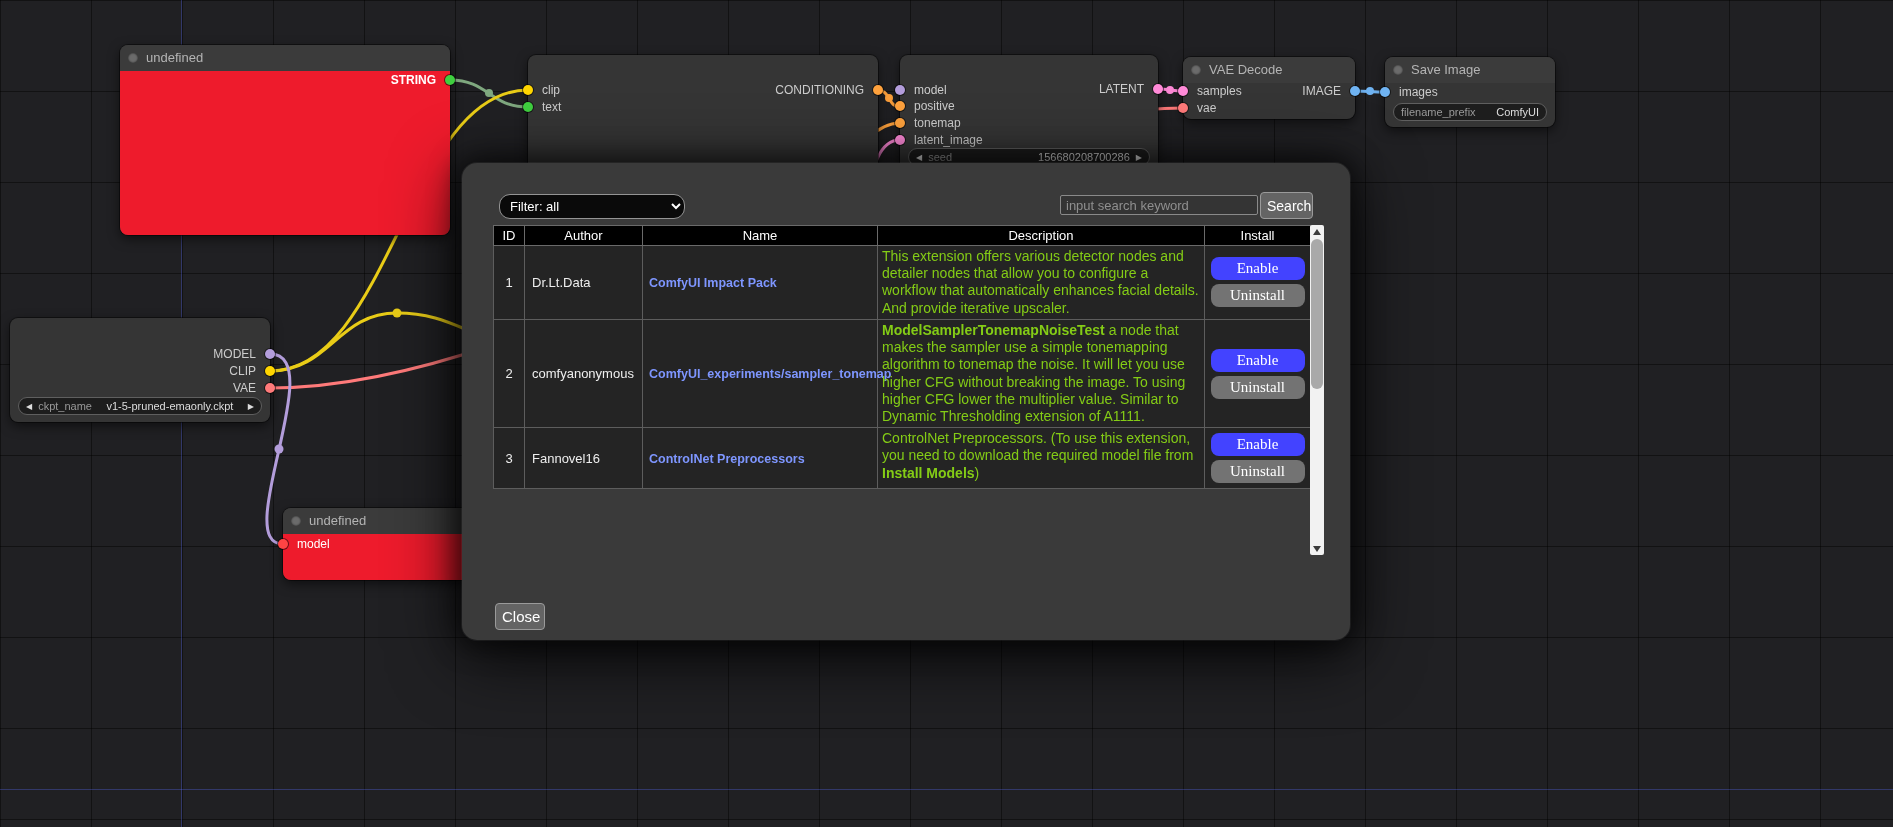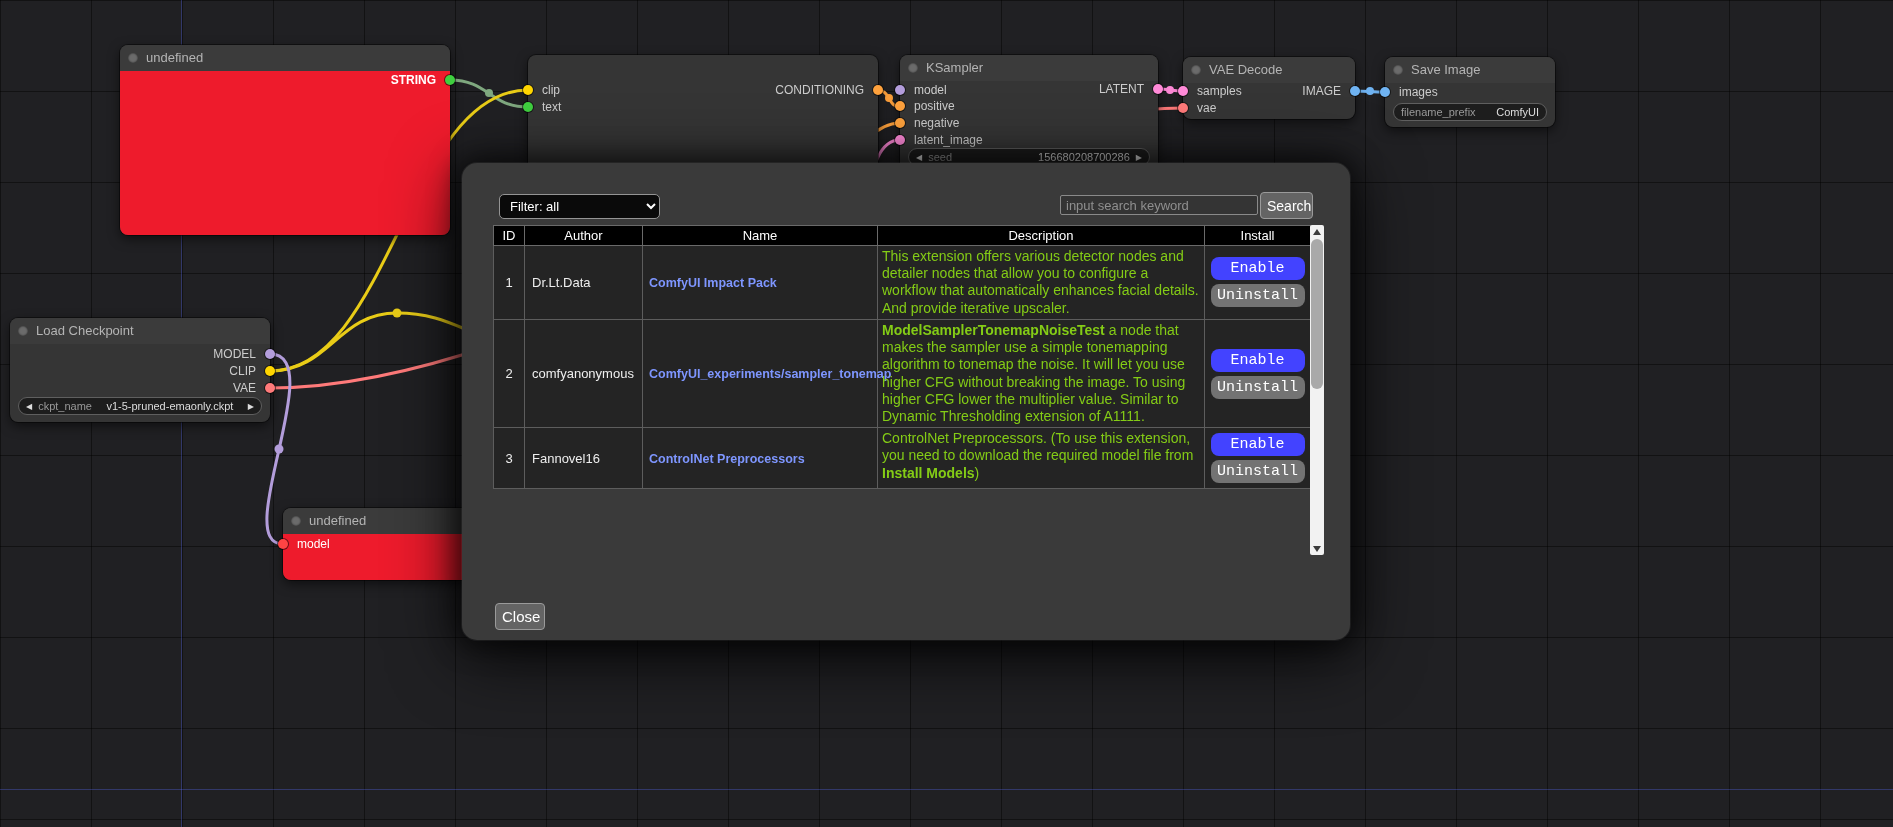--- a/index.html
+++ b/index.html
@@ -33,43 +33,43 @@
           display:flex;align-items:center;padding:0 7px;font-size:11px;color:#bbb;gap:6px;white-space:nowrap}
   .warrow{font-size:8px;color:#ddd}
   .wlabel{color:#999}
   .wvalue{color:#ddd}
   .wvalue.push{margin-left:auto}
   .wvalue.center{margin:0 auto}
 
   
   .modal{position:absolute;left:462px;top:163px;width:888px;height:477px;background:#3a3a3a;border-radius:15px;z-index:10;
          box-shadow:0 0 0 1px rgba(255,255,255,.06),0 0 26px 6px rgba(0,0,0,.55),0 14px 70px rgba(0,0,0,.85)}
-  .filter-select{position:absolute;left:37px;top:31px;width:161px;height:25px;background:#0a0a0a;color:#fff;
-                 border:1px solid #949494;border-radius:5px;font-size:13px;padding:0 6px;font-family:"Liberation Sans",sans-serif}
+  .filter-select{position:absolute;left:37px;top:31px;width:186px;height:25px;background:#0a0a0a;color:#fff;
+                 border:1px solid #949494;border-radius:11px;font-size:13px;padding:0 6px;font-family:"Liberation Sans",sans-serif}
   .search-input{position:absolute;left:598px;top:32px;width:186px;height:18px;background:#343434;border:1px solid #8a8a8a;
                 border-radius:2px;color:#ddd;font-size:13px;padding:0 5px;font-family:"Liberation Sans",sans-serif}
   .search-input::placeholder{color:#8f8f8f}
   .btn{background:#646464;border:1px solid #9a9a9a;border-radius:4px;color:#fff;font-size:14px;
        font-family:"Liberation Sans",sans-serif;cursor:pointer}
   .search-btn{position:absolute;left:798px;top:29px;width:53px;height:27px}
   .close-btn{position:absolute;left:33px;top:440px;width:50px;height:27px;font-size:15px}
 
   .xtable{position:absolute;left:31px;top:62px;width:817px;border-collapse:collapse;table-layout:fixed;
           font-size:13px;color:#eee}
   .xtable th{background:#000;color:#fff;border:1px solid #6a6a6a;font-size:13px;font-weight:normal;padding:1px 3px;height:17px}
   .xtable td{background:#242424;border:1px solid #5d5d5d;padding:2px 4px;vertical-align:middle}
   .c-id{text-align:center}
   .c-author{padding-left:7px !important}
   .c-name{padding-left:6px !important}
   .xlink{color:#7e96ff;font-weight:bold;font-size:12.5px;text-decoration:none;cursor:pointer;white-space:nowrap}
   .c-desc{font-size:14px;line-height:1.23;vertical-align:top !important;color:#84cc16}
   .b{font-weight:bold}
   .install-wrap{display:flex;flex-direction:column;align-items:center;gap:4px;padding:3px 0}
   .pill{width:94px;height:23px;border:none;border-radius:8px;color:#fff;font-size:15px;cursor:pointer;
-        font-family:Liberation Mono, monospace;line-height:23px;padding:0}
+        font-family:Liberation Serif, serif;line-height:23px;padding:0}
   .pill.enable{background:#4343ff}
   .pill.uninstall{background:#737373}
 
   .scrollbar{position:absolute;left:848px;top:62px;width:14px;height:330px;background:#f2f2f2;border-radius:2px}
   .sb-arrow{position:absolute;left:0;width:14px;height:13px;display:flex;align-items:center;justify-content:center}
   .sb-arrow.up{top:0}
   .sb-arrow.down{bottom:0}
   .tri-up{width:0;height:0;border-left:4px solid transparent;border-right:4px solid transparent;border-bottom:6px solid #3c3c3c}
   .tri-down{width:0;height:0;border-left:4px solid transparent;border-right:4px solid transparent;border-top:6px solid #3c3c3c}
   .sb-thumb{position:absolute;left:1px;top:14px;width:12px;height:150px;background:#a9a9a9;border-radius:6px}
@@ -113,30 +113,26 @@
   <div class="node" style="left:528px;top:55px;width:350px;height:270px">
     <span class="pin l" style="top:30px;background:#ffd500"></span>
     <span class="plabel l" style="top:28px">clip</span>
     <span class="pin l" style="top:47px;background:#3fcf3f"></span>
     <span class="plabel l" style="top:45px">text</span>
     <span class="plabel r" style="top:28px">CONDITIONING</span>
     <span class="pin r" style="top:30px;background:#ffa23d"></span>
   </div>
 
   <div class="node" style="left:900px;top:55px;width:258px;height:270px">
-    <div class="nheader">
-      <span class="ndot"></span>
-      <span class="ntitle">KSampler</span>
-    </div>
     <span class="pin l" style="top:30px;background:#b39ddb"></span>
     <span class="plabel l" style="top:28px">model</span>
     <span class="pin l" style="top:46px;background:#ffa23d"></span>
     <span class="plabel l" style="top:44px">positive</span>
     <span class="pin l" style="top:63px;background:#ffa23d"></span>
-    <span class="plabel l" style="top:61px">negative</span>
+    <span class="plabel l" style="top:61px">tonemap</span>
     <span class="pin l" style="top:80px;background:#ff8ad8"></span>
     <span class="plabel l" style="top:78px">latent_image</span>
     <span class="plabel r" style="top:27px">LATENT</span>
     <span class="pin r" style="top:29px;background:#ff8ad8"></span>
     <div class="widget" style="left:8px;right:8px;top:93px">
       <span class="warrow">◀</span>
       <span class="wlabel">seed</span>
       <span class="wvalue push">156680208700286</span>
       <span class="warrow">▶</span>
     </div>
@@ -162,24 +158,20 @@
     </div>
     <span class="pin l" style="top:29px;background:#ff8ad8"></span>
     <span class="plabel l" style="top:27px">samples</span>
     <span class="pin l" style="top:46px;background:#ff7a7a"></span>
     <span class="plabel l" style="top:44px">vae</span>
     <span class="plabel r" style="top:27px">IMAGE</span>
     <span class="pin r" style="top:29px;background:#6fb3f2"></span>
   </div>
 
   <div class="node" style="left:10px;top:318px;width:260px;height:104px">
-    <div class="nheader">
-      <span class="ndot"></span>
-      <span class="ntitle">Load Checkpoint</span>
-    </div>
     <span class="plabel r" style="top:29px">MODEL</span>
     <span class="pin r" style="top:31px;background:#b39ddb"></span>
     <span class="plabel r" style="top:46px">CLIP</span>
     <span class="pin r" style="top:48px;background:#ffd500"></span>
     <span class="plabel r" style="top:63px">VAE</span>
     <span class="pin r" style="top:65px;background:#ff7a7a"></span>
     <div class="widget" style="left:8px;right:8px;top:79px">
       <span class="warrow">◀</span>
       <span class="wlabel">ckpt_name</span>
       <span class="wvalue center">v1-5-pruned-emaonly.ckpt</span>

